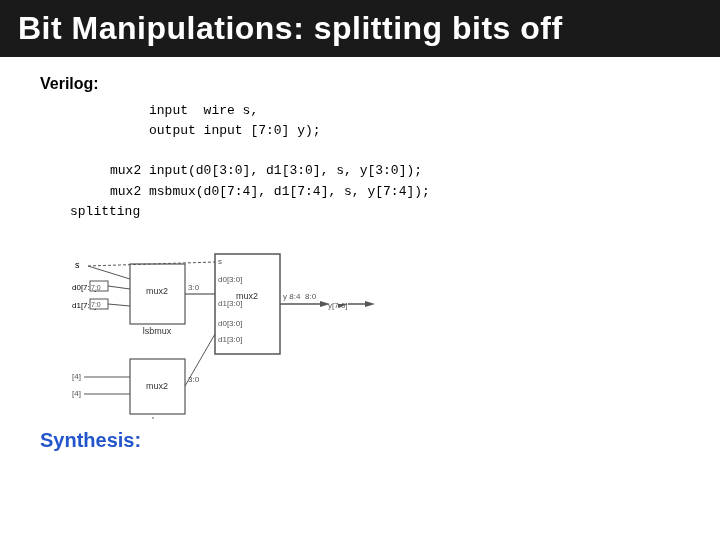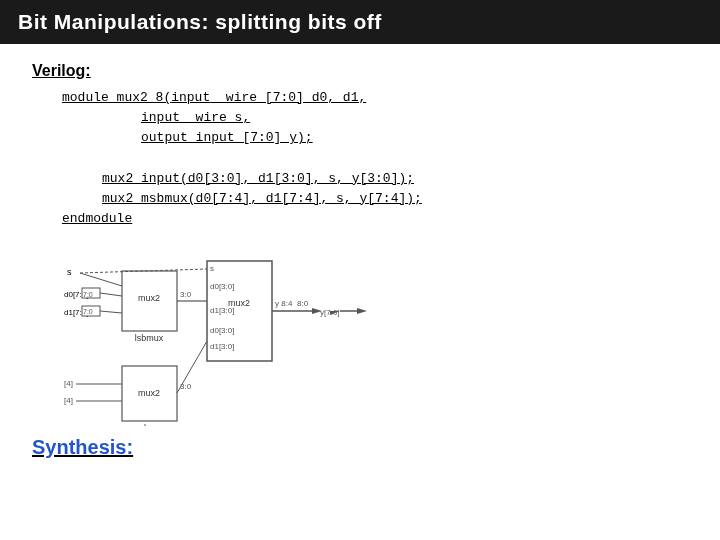--- a/index.html
+++ b/index.html
@@ -8,28 +8,27 @@
       height: 540px;
       background: #fff;
       font-family: Arial, sans-serif;
       overflow: hidden;
     }
 
     .header {
       background: #1a1a1a;
       color: #fff;
       padding: 10px 18px;
-      font-size: 21px;
+      font-size: 32px;
       font-weight: bold;
       letter-spacing: 0.5px;
     }
 
     .content {
-      padding: 18px 32px;
-      text-decoration: underline;
+      padding: 18px 40px;
     }
 
     .section-label {
       font-size: 16px;
       font-weight: bold;
       color: #000;
       margin-bottom: 8px;
     }
 
     .code-block {
@@ -72,27 +71,26 @@
 <body>
 
 <div class="header">
   <span>Bit Manipulations:  splitting bits off</span>
 </div>
 
 <div class="content">
   <div class="section-label">Verilog:</div>
 
   <div class="code-block">
-    <div>module mux2_8(<span style="color:#000;font-weight:normal">input</span>&nbsp; wire [7:0] d0, d1,</div>
     <div class="indent2">input&nbsp; wire s,</div>
     <div class="indent2">output input [7:0] y);</div>
     <br>
     <div class="indent1">mux2 input(d0[3:0], d1[3:0], s, y[3:0]);</div>
     <div class="indent1">mux2 msbmux(d0[7:4], d1[7:4], s, y[7:4]);</div>
-    <div>endmodule</div>
+    <div>splitting</div>
   </div>
 
   <div class="diagram-area">
 
     <svg class="diagram-svg" viewBox="0 0 370 185" xmlns="http://www.w3.org/2000/svg" style="margin-top:4px;">
 
       <rect x="60" y="30" width="55" height="60" fill="white" stroke="#555" stroke-width="1.2"></rect>
 
       <text x="87" y="100" font-size="9" text-anchor="middle" font-family="Arial" fill="#333">lsbmux</text>
 

